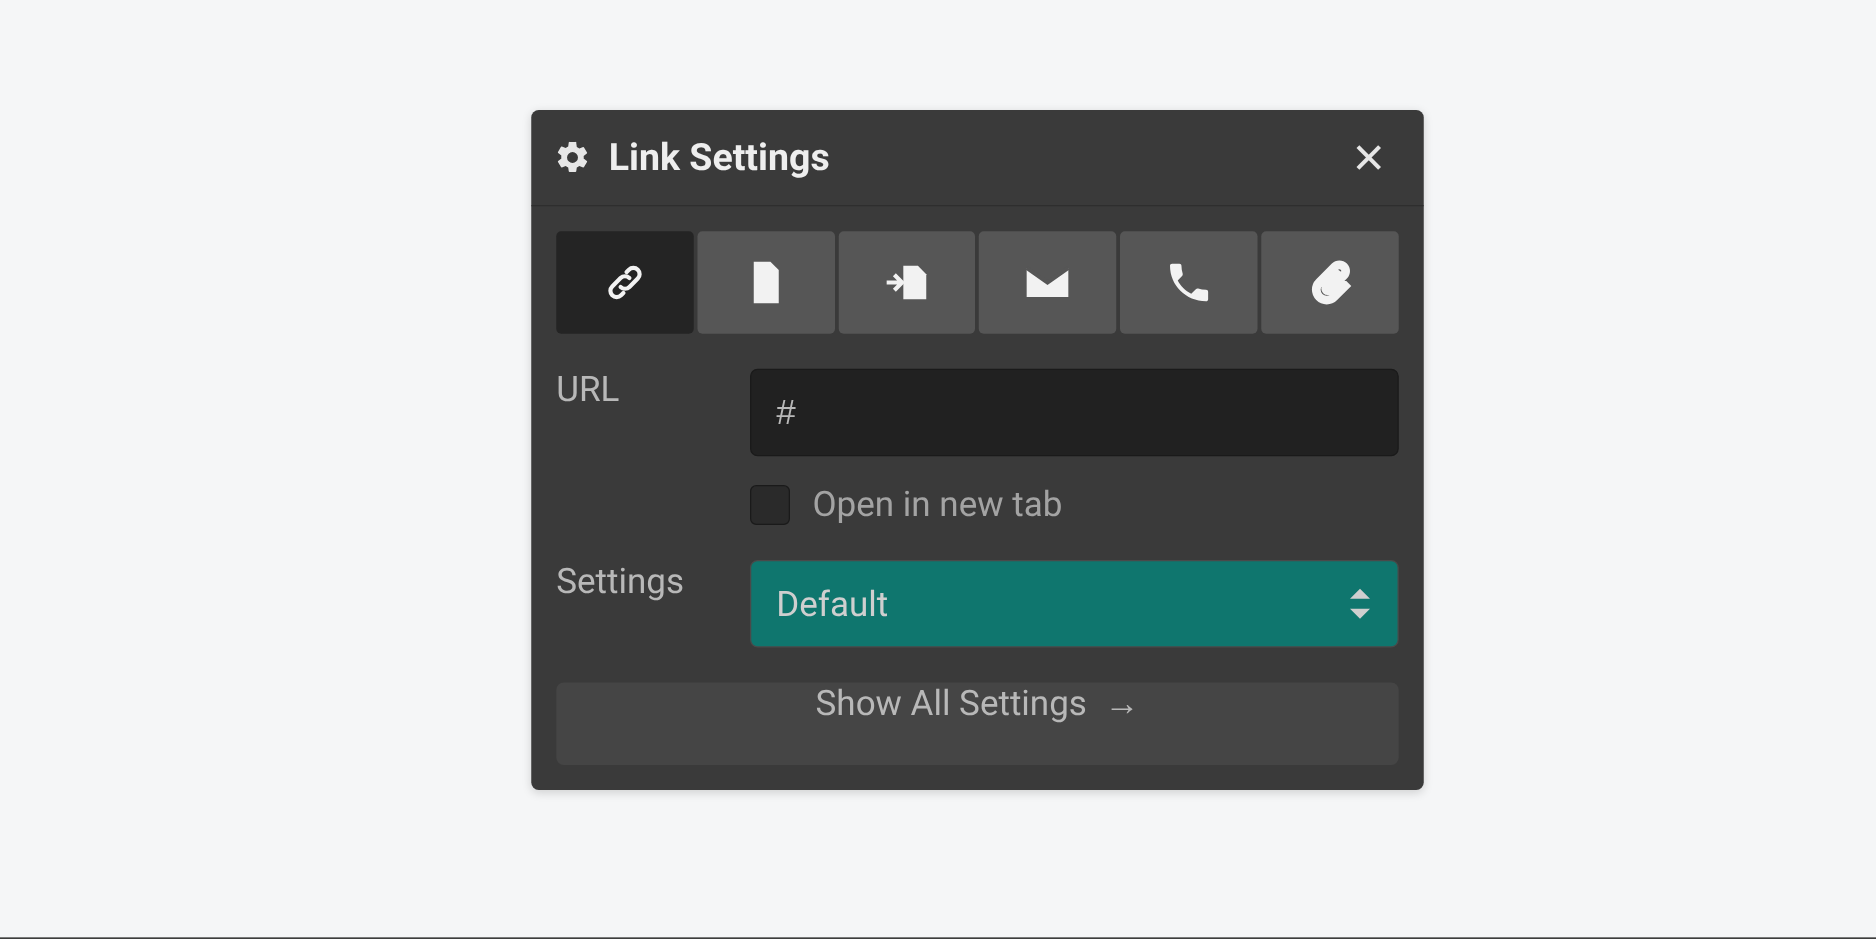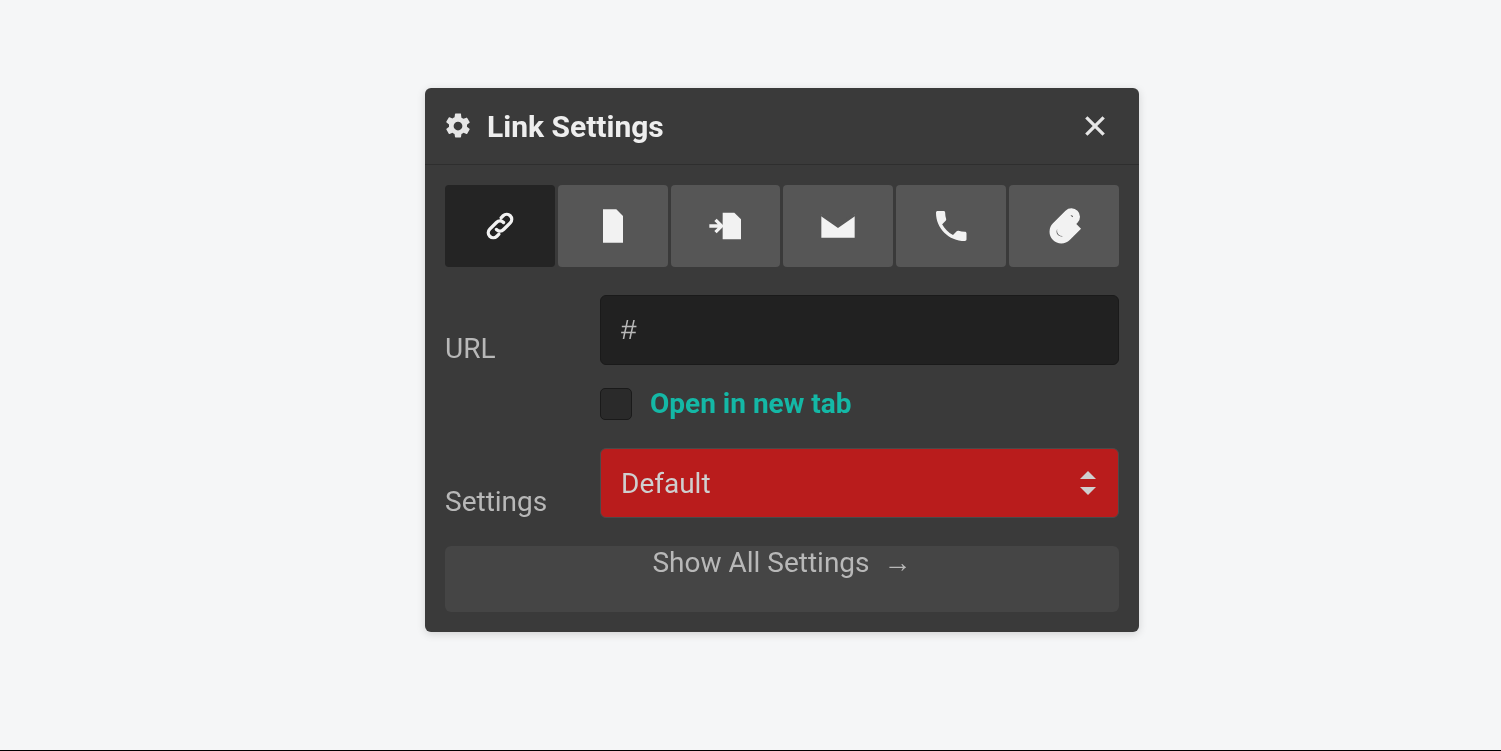--- a/index.html
+++ b/index.html
@@ -67,21 +67,21 @@
     border-radius: 4px;
   }
   .tab.active { background: #242424; }
   .tab svg { width: 40px; height: 40px; fill: #f2f2f2; }
 
   .fields {
     padding: 28px 20px 20px 20px;
   }
   .row {
     display: flex;
-    align-items: flex-end;
+    align-items: flex-start;
     margin-bottom: 22px;
   }
   .row-label {
     width: 155px;
     font-size: 28px;
     color: #b8b8b8;
   }
   .row-control { flex: 1; }
 
   .text-input {
@@ -106,29 +106,28 @@
     width: 32px;
     height: 32px;
     background: #2a2a2a;
     border: 1px solid #1a1a1a;
     border-radius: 5px;
     margin-right: 18px;
     cursor: pointer;
   }
   .checkbox-label {
     font-size: 28px;
-    color: #14b8a6;
-    cursor: pointer;
-    font-weight: bold;
+    color: #a3a3a3;
+    cursor: pointer;
   }
 
   .select {
     width: 100%;
     height: 70px;
-    background: #b91c1c;
+    background: #0f766e;
     border: 1px solid #4a4a4a;
     border-radius: 6px;
     display: flex;
     align-items: center;
     padding: 12px 20px;
     cursor: pointer;
     position: relative;
   }
   .select-text {
     font-size: 28px;

